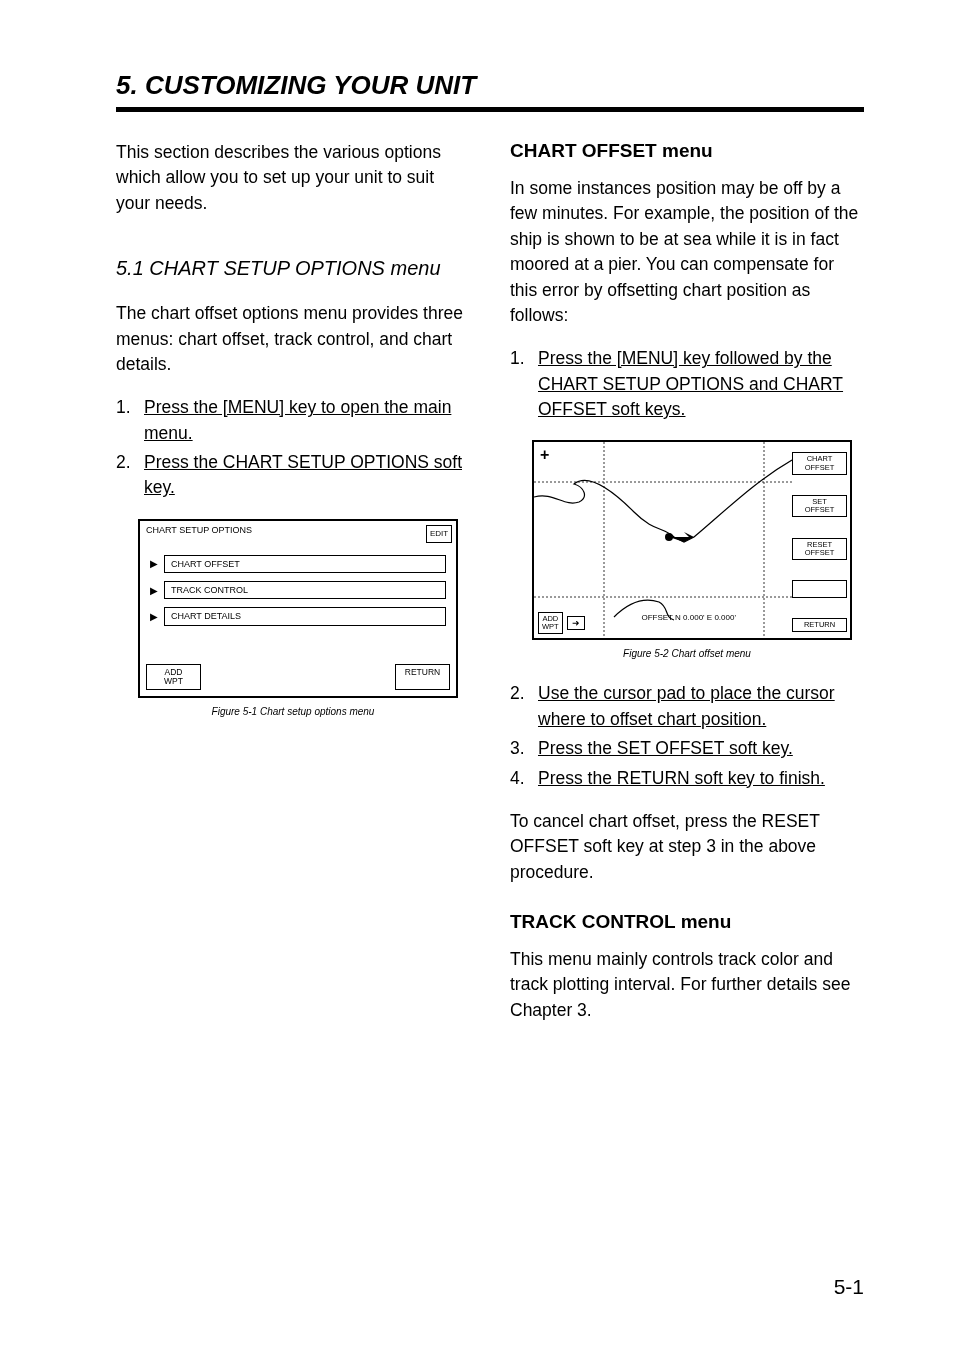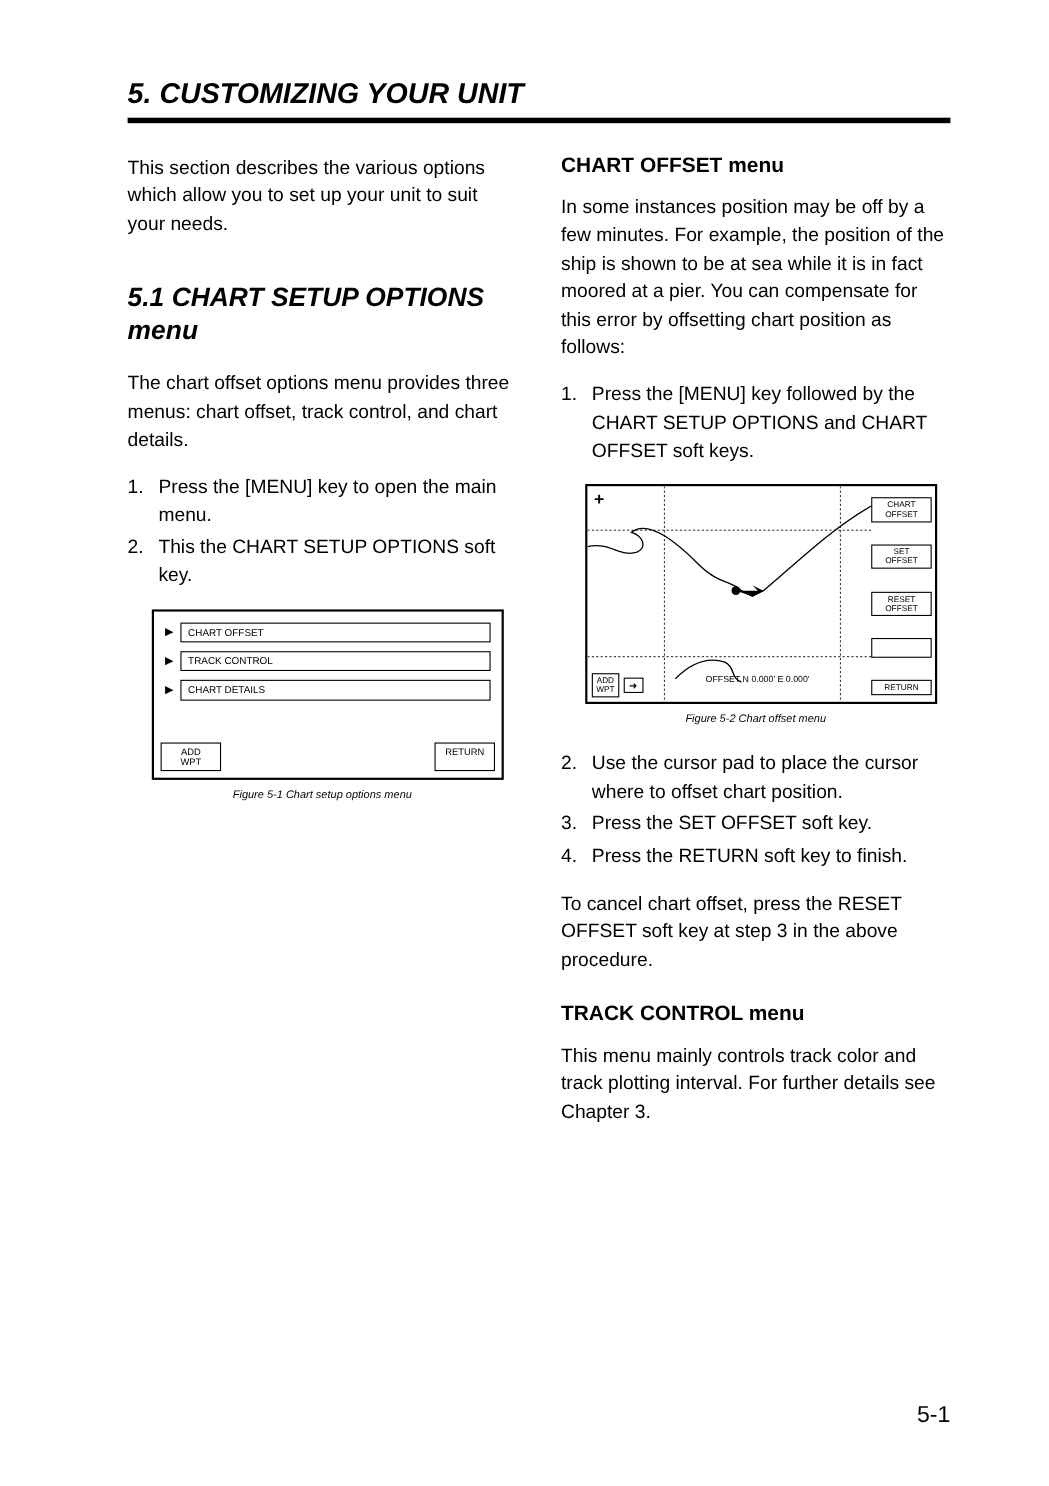--- a/index.html
+++ b/index.html
@@ -29,22 +29,22 @@
     display: flex;
     gap: 40px;
   }
   .col { flex: 1; }
   p.body {
     font-size: 17.5px;
     line-height: 1.45;
     margin-bottom: 18px;
   }
   .section-num {
-    font-size: 24px;
-    font-weight: bold;
+    font-size: 20px;
+    font-weight: normal;
     font-style: italic;
     margin-top: 40px;
     margin-bottom: 20px;
     line-height: 1.25;
   }
   .subhead {
     font-size: 19px;
     font-weight: bold;
     margin-bottom: 14px;
   }
@@ -55,21 +55,21 @@
     margin-bottom: 18px;
   }
   ol.steps li {
     display: flex;
     margin-bottom: 4px;
   }
   ol.steps li .num {
     width: 28px;
     flex-shrink: 0;
   }
-  ol.steps li .txt { flex: 1; }
+  ol.steps li .txt { flex: 1; text-decoration: underline; }
 
   
   .fig-chart-setup {
     border: 2px solid #000;
     width: 320px;
     margin: 10px 0 8px 22px;
     position: relative;
     font-size: 9px;
     line-height: 1.15;
   }
@@ -220,25 +220,29 @@
 
       <p class="body">The chart offset options menu provides three menus: chart offset, track control, and chart details.</p>
 
       <ol class="steps">
         <li>
             <span class="num">1.</span>
             <span class="txt">Press the [MENU] key to open the main menu.</span>
           </li>
         <li>
             <span class="num">2.</span>
-            <span class="txt">This the CHART SETUP OPTIONS soft key.</span>
+            <span class="txt">Press the CHART SETUP OPTIONS soft key.</span>
           </li>
       </ol>
 
       <div class="fig-chart-setup">
+        <div class="top">
+          <span>CHART SETUP OPTIONS</span>
+          <span class="edit-box">EDIT</span>
+        </div>
         <div class="opts">
           <div class="opt-row">
             <span class="opt-arrow">▶</span>
             <span class="opt-box">CHART OFFSET</span>
           </div>
           <div class="opt-row">
             <span class="opt-arrow">▶</span>
             <span class="opt-box">TRACK CONTROL</span>
           </div>
           <div class="opt-row">

